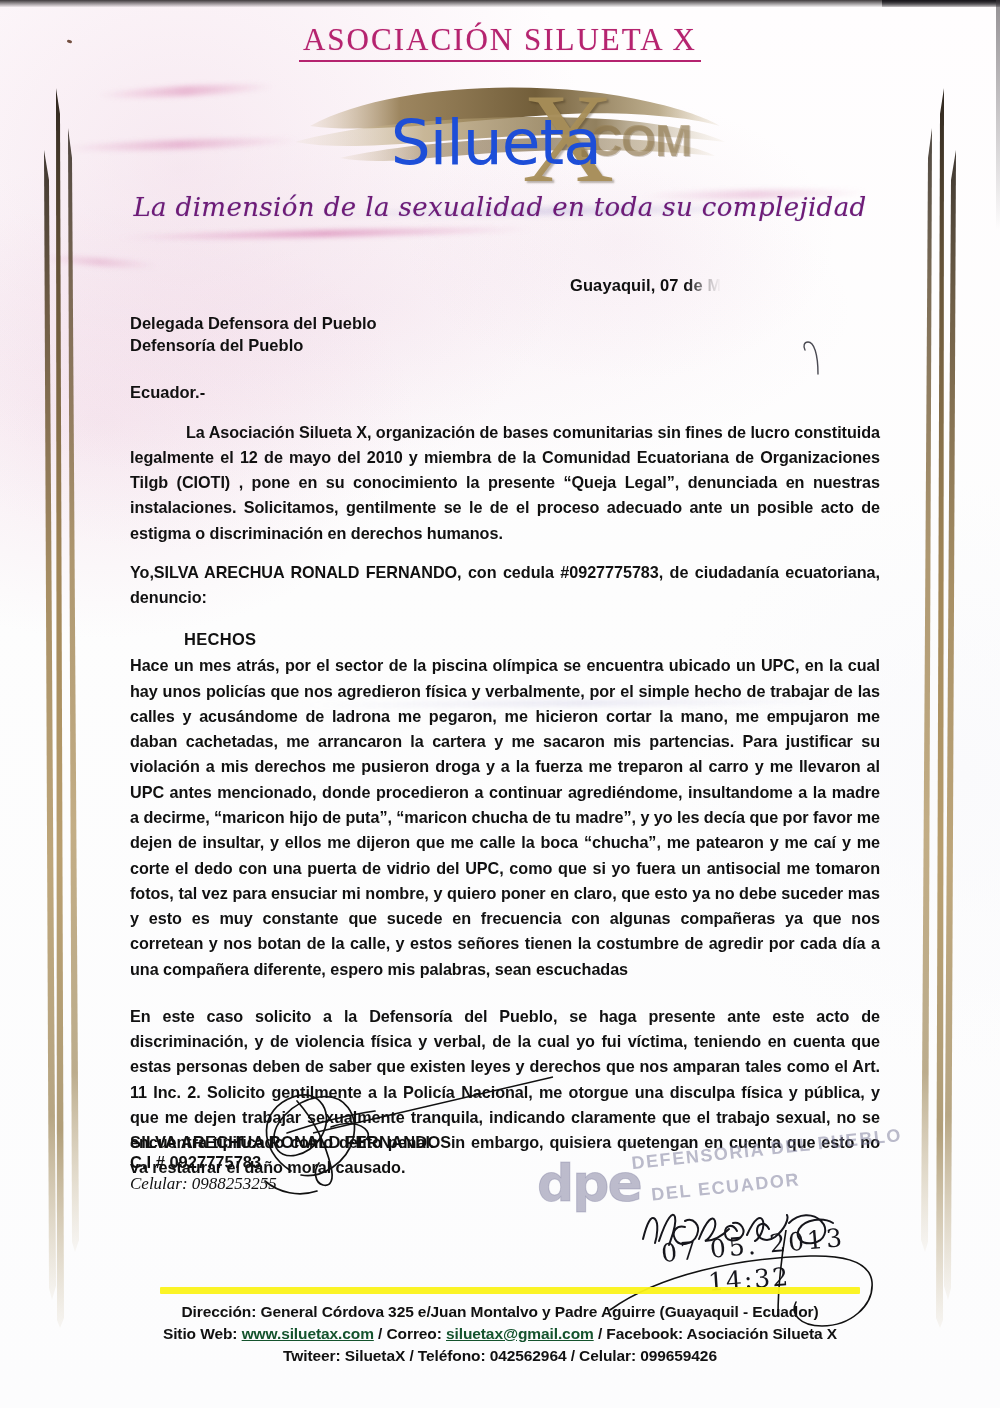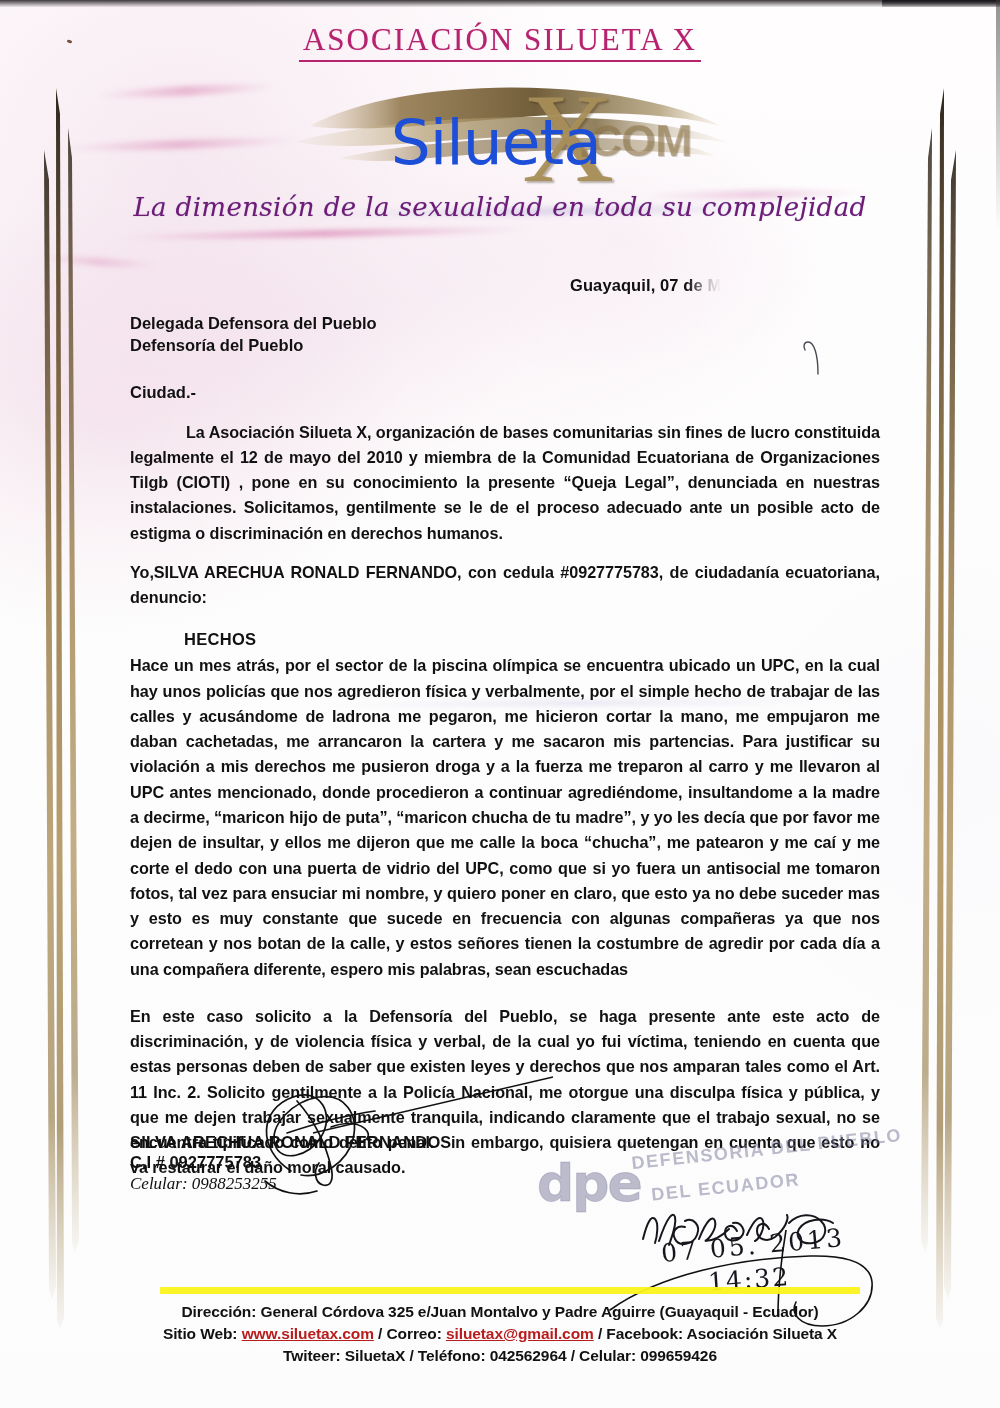--- a/index.html
+++ b/index.html
@@ -306,21 +306,21 @@
     top: 1301px;
     text-align: center;
     font-family: "Liberation Sans", sans-serif;
     font-size: 15.5px;
     font-weight: 700;
     color: #111;
     line-height: 1.42;
     letter-spacing: -0.1px;
   }
   .footer a, .footer .linkish {
-    color: #b91c1c;
+    color: #14532d;
     text-decoration: underline;
   }
   .footer .row { white-space: nowrap; }
 
   
   .corner-note {
     position: absolute;
     right: 6px;
     top: 14px;
     font-family: "DejaVu Serif", serif;
@@ -429,21 +429,21 @@
 
   <div class="doc-body">
 
     <div class="date-line date-fade">Guayaquil, 07 de M</div>
 
     <div class="addressee">
       <div>Delegada Defensora del Pueblo</div>
       <div>Defensoría del Pueblo</div>
     </div>
 
-    <div class="city-line">Ciudad.-</div>
+    <div class="city-line">Ecuador.-</div>
 
     <p class="para indent">La Asociación Silueta X, organización de bases comunitarias sin fines de lucro constituida legalmente el 12 de mayo del 2010 y miembra de la Comunidad Ecuatoriana de Organizaciones Tilgb (CIOTI) , pone en su conocimiento la presente “Queja Legal”, denunciada en nuestras instalaciones. Solicitamos, gentilmente se le de el proceso adecuado ante un posible acto de estigma o discriminación en derechos humanos.</p>
 
     <p class="para tight">Yo,SILVA ARECHUA RONALD FERNANDO,  con cedula #0927775783, de ciudadanía ecuatoriana, denuncio:</p>
 
     <div class="section-head">HECHOS</div>
 
     <p class="para" style="margin-top:4px;">Hace un mes atrás, por el sector de la piscina olímpica se encuentra ubicado un UPC, en la cual hay unos policías que nos agredieron física y verbalmente, por el simple hecho de trabajar de las calles y acusándome de ladrona me pegaron, me hicieron cortar la mano, me empujaron me daban cachetadas, me arrancaron la cartera y me sacaron mis partencias. Para justificar su violación a mis derechos me pusieron droga y a la fuerza me treparon al carro y me llevaron al UPC antes mencionado, donde procedieron a continuar agrediéndome, insultandome a la madre a decirme, “maricon hijo de puta”, “maricon chucha de tu madre”, y yo les decía que por favor me dejen de insultar, y ellos me dijeron que me calle la boca “chucha”, me patearon y me caí y me corte el dedo con una puerta de vidrio del UPC, como que si yo fuera un antisocial me tomaron fotos, tal vez para ensuciar mi nombre, y quiero poner en claro, que esto ya no debe suceder mas y esto es muy constante que  sucede en frecuencia con algunas compañeras ya que nos corretean y nos botan de la calle, y estos señores tienen la costumbre de agredir por cada día a una compañera diferente, espero mis palabras, sean escuchadas</p>
 
     <p class="para" style="margin-top:22px;">En este caso solicito a la Defensoría del Pueblo, se haga presente ante este acto de discriminación, y de violencia física y verbal, de la cual yo fui víctima, teniendo en cuenta que estas personas deben de saber que existen leyes y derechos que nos amparan tales como el Art. 11 Inc. 2. Solicito gentilmente a la Policía Nacional, me otorgue una disculpa física y pública, y que me dejen trabajar sexualmente tranquila, indicando  claramente que el trabajo sexual, no se encuentra tipificado como delito penal. Sin embargo, quisiera quetengan en cuenta que esto no va restaurar el daño moral causado.</p>

